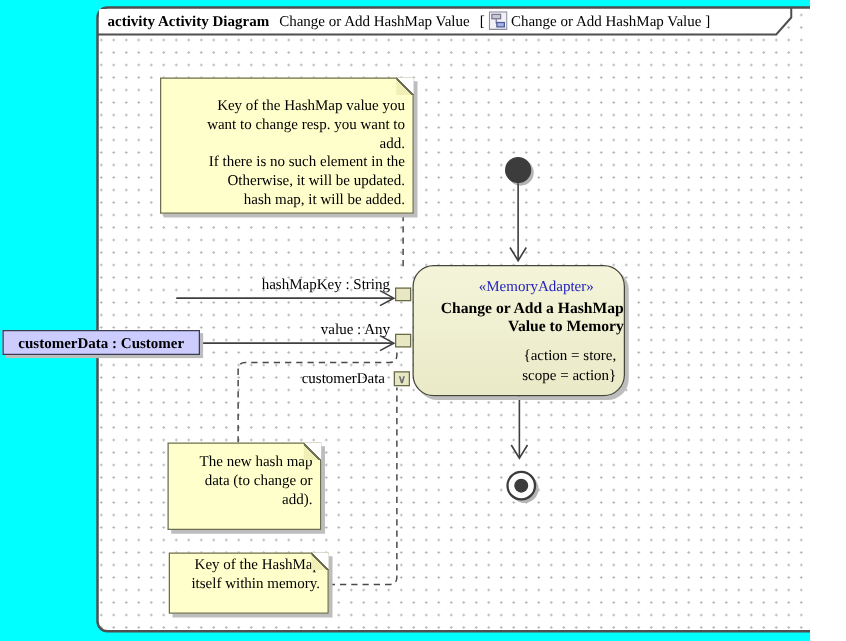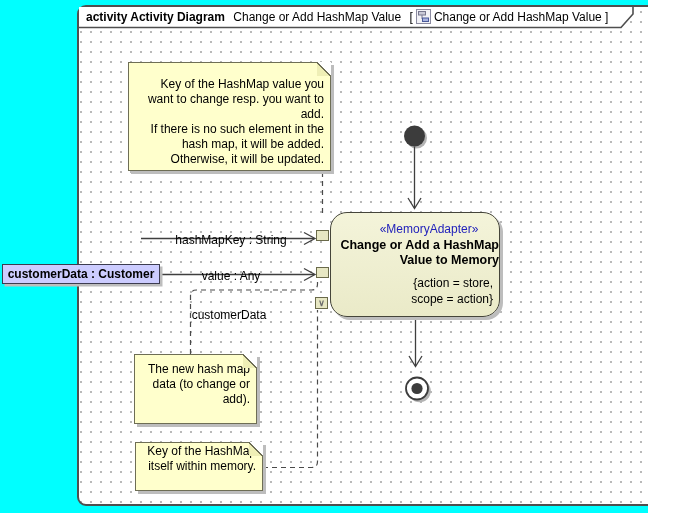--- a/index.html
+++ b/index.html
@@ -1,19 +1,19 @@
 <!DOCTYPE html>
 <html style="--canvas: #00FFFF; --note-fill: #FFFFCC; --action-fill: #EAEAC8; --object-fill: #CCCCFF; --stereotype-text: #2222BB; --line: #3F3F3F;"><head>
 <meta charset="utf-8">
 <style>
   html,body{margin:0;padding:0;}
   #screen{
     position:relative;width:648px;height:513px;overflow:hidden;
     background:var(--canvas,#00FFFF);
-    font-family:Liberation Sans, sans-serif;
+    font-family:Liberation Serif, serif;
     color:#000;
   }
   
   .frame{
     position:absolute;left:77px;top:5px;width:597px;height:501px;
     background-color:#ffffff;
     background-image:radial-gradient(circle,#b9b9b9 0.9px,transparent 1px);
     background-size:10px 10px;background-position:7px 0px;
     border:2px solid #4f4f4f;border-radius:9px;
     box-sizing:border-box;z-index:0;
@@ -60,21 +60,21 @@
   
   .pin{
     position:absolute;width:13px;height:11px;background:#e7e7c3;
     border:1px solid #6a6a4a;box-sizing:border-box;z-index:4;
   }
   .pin .v{
     display:block;font-size:9px;line-height:10px;text-align:center;
     color:#6a6a6a;font-weight:bold;
   }
   .pin-label{
-    position:absolute;font-size:12px;text-align:center;z-index:3;white-space:nowrap;margin-top:13px;
+    position:absolute;font-size:12px;text-align:right;z-index:3;white-space:nowrap;
   }
   
   .objnode{
     position:absolute;height:20px;background:var(--object-fill,#CCCCFF);
     border:1.4px solid #3c3c50;box-shadow:2.5px 2.5px 0 #bdbdbd;
     font-weight:bold;font-size:12px;text-align:center;line-height:18px;
     z-index:3;box-sizing:border-box;
   }
 </style>
 </head>
@@ -133,22 +133,22 @@
         </svg></span><span>Change or Add HashMap Value</span>
     <span>]</span>
   </div>
 
   <div class="note" style="left:128px;top:62px;width:203px;height:109px;">
     <div class="note-body" style="padding-top:14px;">
       <div>Key of the HashMap value you</div>
       <div>want to change resp. you want to</div>
       <div>add.</div>
       <div>If there is no such element in the</div>
+      <div>Otherwise, it will be updated.</div>
       <div>hash map, it will be added.</div>
-      <div>Otherwise, it will be updated.</div>
     </div>
   </div>
 
   <div class="note" style="left:134px;top:354px;width:123px;height:70px;">
     <div class="note-body" style="padding-top:7px;">
       <div>The new hash map</div>
       <div>data (to change or</div>
       <div>add).</div>
     </div>
   </div>

